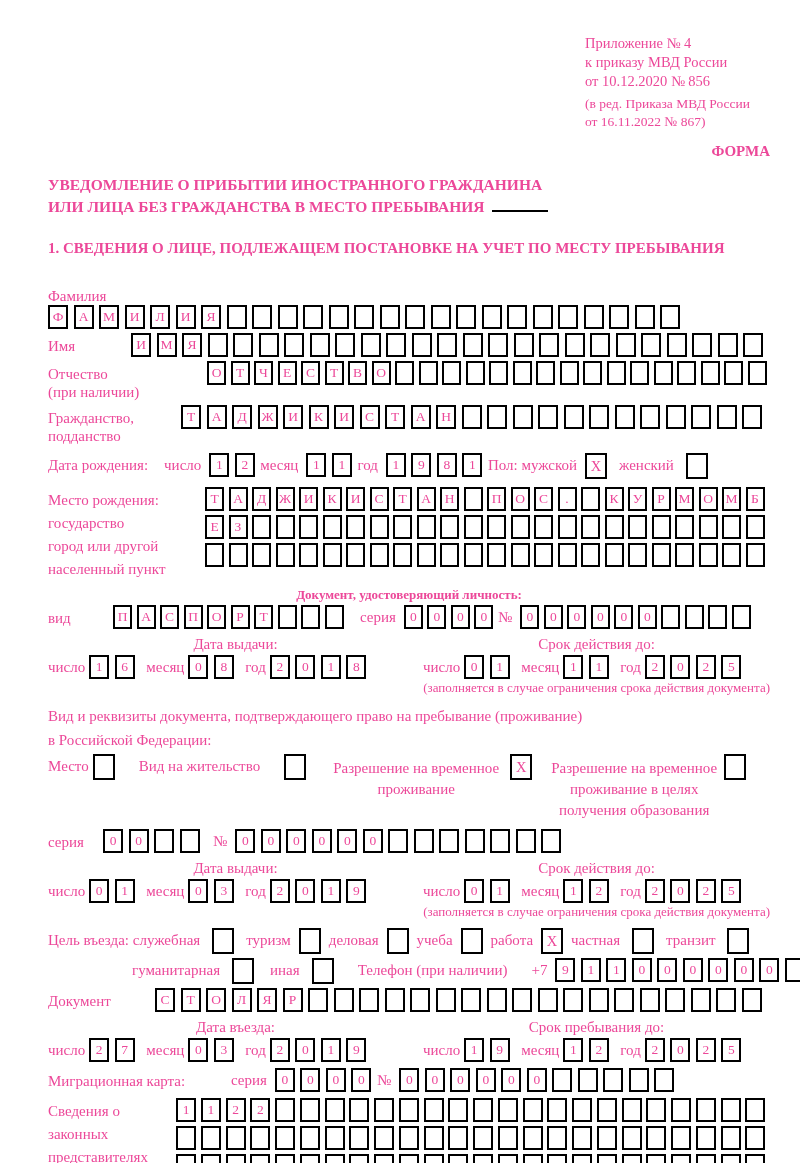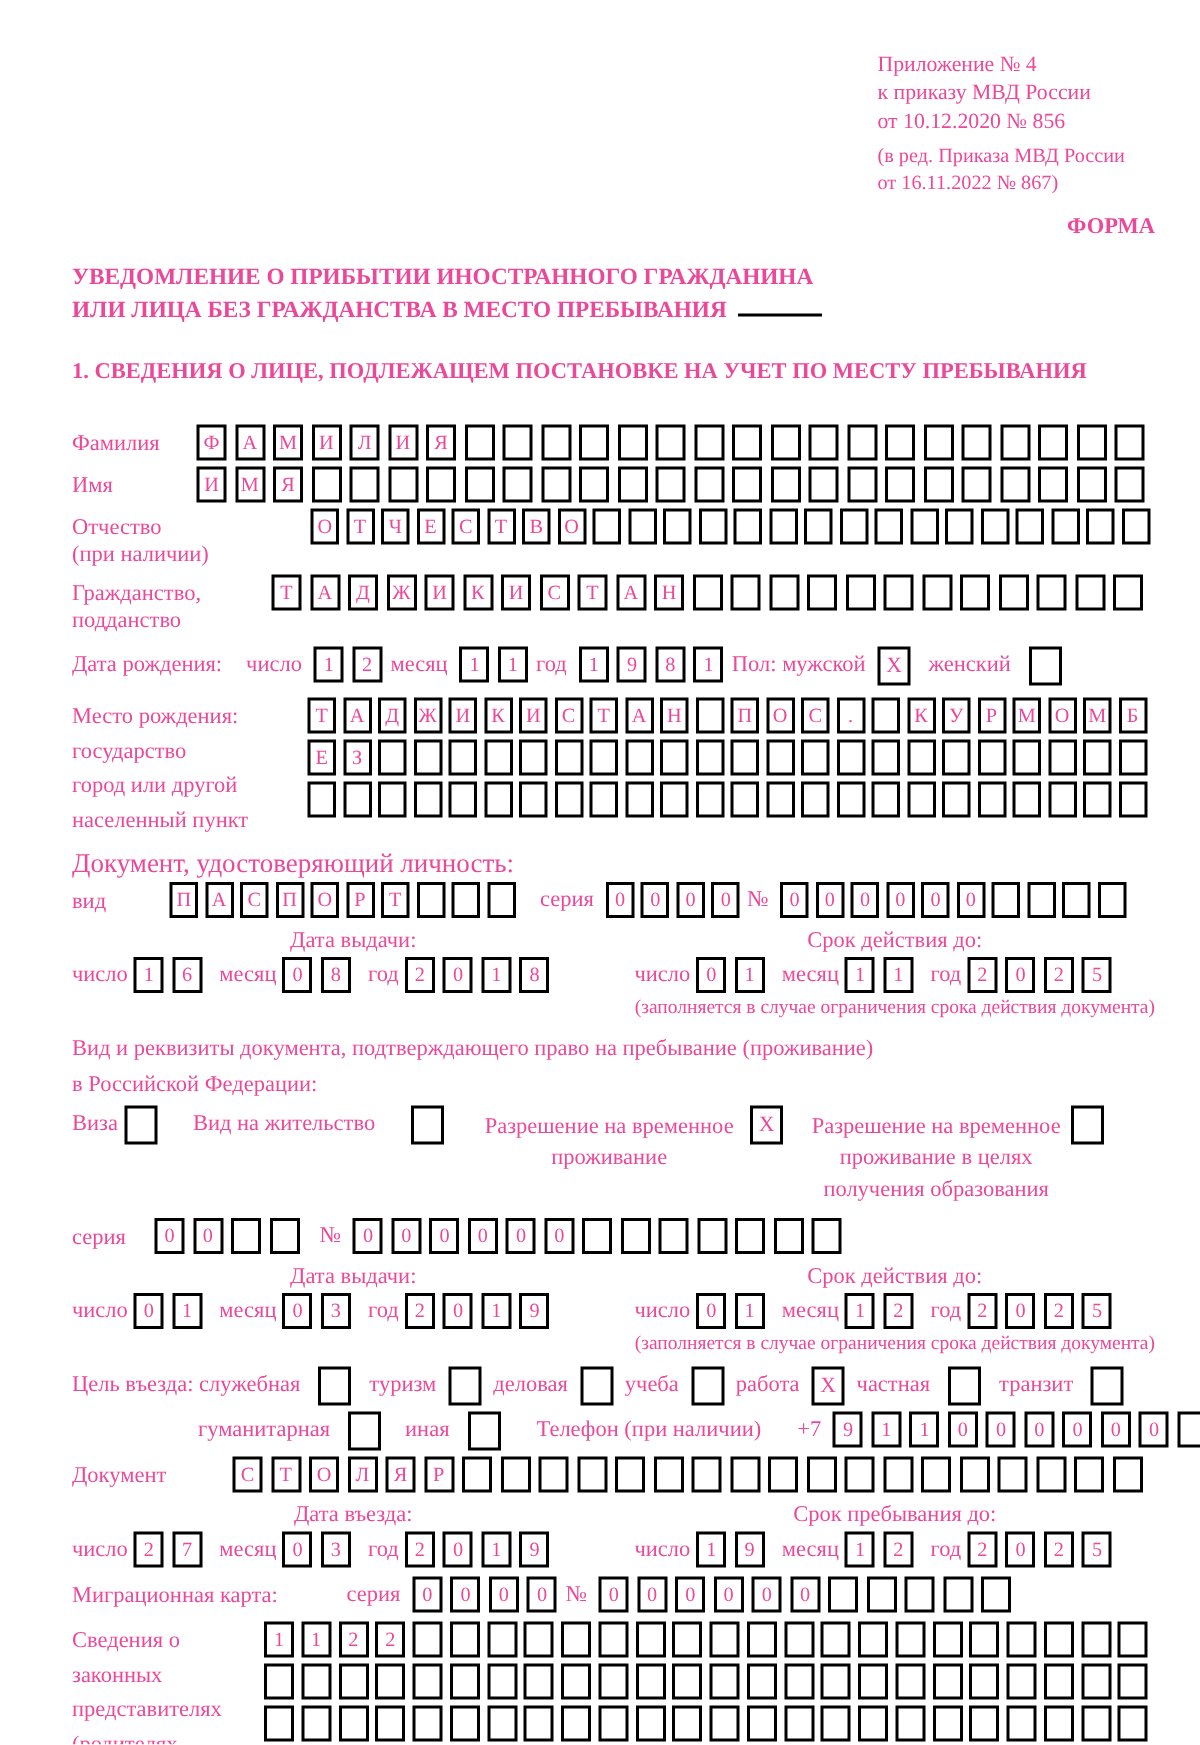--- a/index.html
+++ b/index.html
@@ -30,21 +30,21 @@
   .cells-md .cell { width:20px; margin-right:4.75px; }
   .checkbox-wrap { display:inline-block; }
   .checkbox-wrap .cell { width:22px; height:26px; line-height:22px; font-size:14.5px; margin-right:0; }
   .inl { padding-top:4px; flex:0 0 auto; }
   
   .gap8 { margin-left:8px; } .gap12 { margin-left:12px; } .gap16 { margin-left:16px; } .gap24 { margin-left:24px; }
   
   .lblcol { flex:0 0 auto; line-height:23px; padding-top:2px; }
   .cellrows .cells { display:block; margin-bottom:4px; }
   
-  .center-bold { text-align:left; font-weight:normal; margin-top:6px; font-size:18px; }
+  .center-bold { text-align:center; font-weight:bold; margin-top:6px; font-size:13px; }
   
   .datepair { display:flex; margin-top:6px; }
   .dategroup { flex:0 0 auto; }
   .dg-title { text-align:center; line-height:18px; }
   .dg-fields { display:flex; align-items:flex-start; margin-top:2px; }
   .dg-fields .dlabel { padding-top:4px; margin-right:4px; }
   .dg-fields .cells { margin-right:6px;font-family:Liberation Serif, serif; }
   .valid-note { text-align:right; font-size:13px; margin-top:1px; line-height:16px; }
   .para { margin-top:8px; line-height:24px; }
   
@@ -70,21 +70,21 @@
 
   <div class="form-label">ФОРМА</div>
 
   <div class="title">
     <div>УВЕДОМЛЕНИЕ О ПРИБЫТИИ ИНОСТРАННОГО ГРАЖДАНИНА</div>
     <div><span>ИЛИ ЛИЦА БЕЗ ГРАЖДАНСТВА В МЕСТО ПРЕБЫВАНИЯ</span><span class="blank-line"></span></div>
   </div>
 
   <div class="sec-heading">1. СВЕДЕНИЯ О ЛИЦЕ, ПОДЛЕЖАЩЕМ ПОСТАНОВКЕ НА УЧЕТ ПО МЕСТУ ПРЕБЫВАНИЯ</div>
 
-  <div class="frow" style="margin-top:26px;">
+  <div class="frow" style="margin-top:26px;flex-direction:column;">
     <span class="lbl" style="width:83px;">Фамилия</span>
     <span class="cells"><span class="cell">Ф</span><span class="cell">А</span><span class="cell">М</span><span class="cell">И</span><span class="cell">Л</span><span class="cell">И</span><span class="cell">Я</span><span class="cell"></span><span class="cell"></span><span class="cell"></span><span class="cell"></span><span class="cell"></span><span class="cell"></span><span class="cell"></span><span class="cell"></span><span class="cell"></span><span class="cell"></span><span class="cell"></span><span class="cell"></span><span class="cell"></span><span class="cell"></span><span class="cell"></span><span class="cell"></span><span class="cell"></span><span class="cell"></span></span>
   </div>
 
   <div class="frow">
     <span class="lbl" style="width:83px;">Имя</span>
     <span class="cells"><span class="cell">И</span><span class="cell">М</span><span class="cell">Я</span><span class="cell"></span><span class="cell"></span><span class="cell"></span><span class="cell"></span><span class="cell"></span><span class="cell"></span><span class="cell"></span><span class="cell"></span><span class="cell"></span><span class="cell"></span><span class="cell"></span><span class="cell"></span><span class="cell"></span><span class="cell"></span><span class="cell"></span><span class="cell"></span><span class="cell"></span><span class="cell"></span><span class="cell"></span><span class="cell"></span><span class="cell"></span><span class="cell"></span></span>
   </div>
 
   <div class="frow">
@@ -167,21 +167,21 @@
     </div>
   </div>
   <div class="valid-note">(заполняется в случае ограничения срока действия документа)</div>
 
   <div class="para">
     <div>Вид и реквизиты документа, подтверждающего право на пребывание (проживание)</div>
     <div>в Российской Федерации:</div>
   </div>
 
   <div class="frow visa-row">
-    <span class="inl">Виза</span>
+    <span class="inl">Место</span>
     <span class="checkbox-wrap" style="margin-left:4px;"><span class="cell"></span></span>
     <span class="inl gap24">Вид на жительство</span>
     <span class="checkbox-wrap gap24"><span class="cell"></span></span>
     <span class="vstack gap16" style="width:188px;">
       <span>Разрешение на временное</span><br>
       <span>проживание</span>
     </span>
     <span class="checkbox-wrap"><span class="cell">X</span></span>
     <span class="vstack gap12" style="width:180px;">
       <span>Разрешение на временное</span><br>

